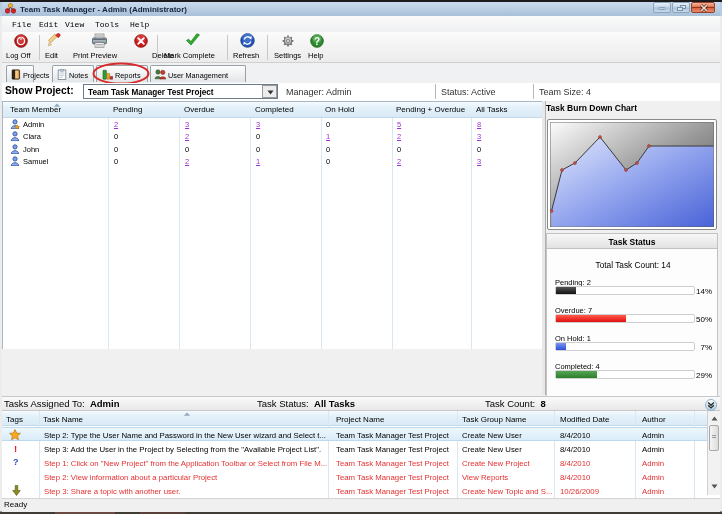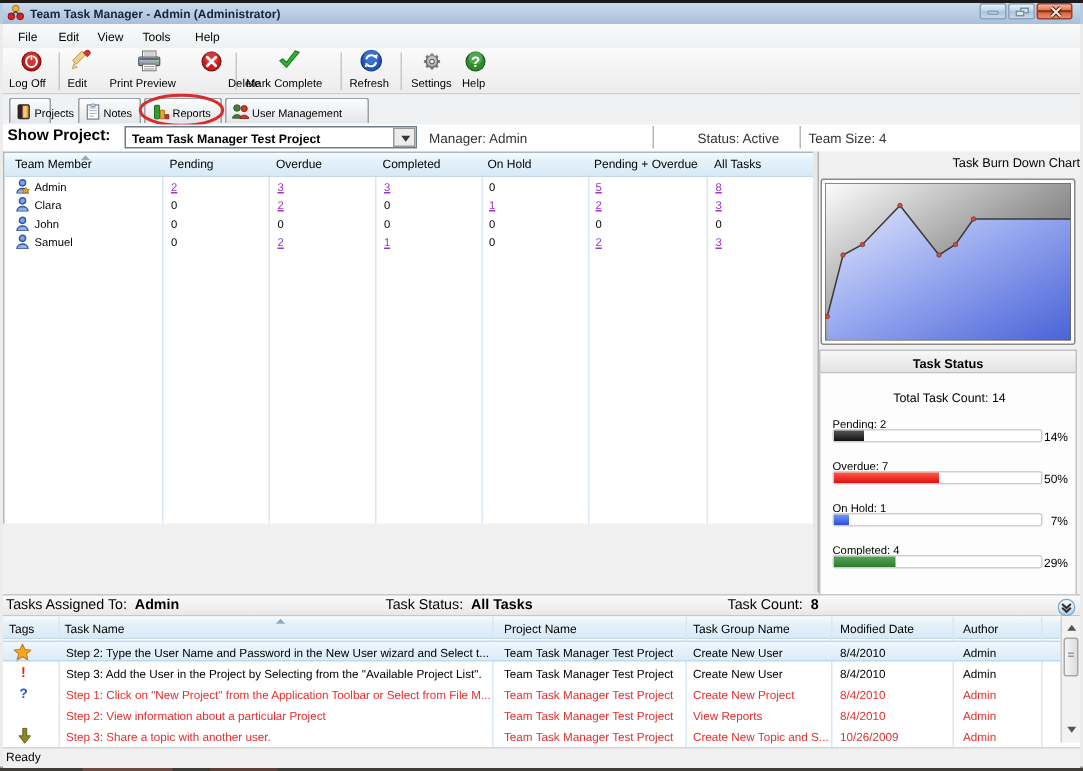--- a/index.html
+++ b/index.html
@@ -1,20 +1,20 @@
 <!DOCTYPE html>
 <html><head>
 <meta charset="utf-8">
 <style>
 * { margin:0; padding:0; box-sizing:border-box; }
 body { font-family:"Liberation Sans", sans-serif; }
 #win { position:relative; width:722px; height:514px; background:#f0f0f0; overflow:hidden; }
 .abs { position:absolute; }
 .t75 { font-size:7.5px; color:#000; white-space:nowrap; }
-.t8 { font-size:8px; color:#000; white-space:nowrap; }
+.t8 { font-size:8px; color:#000; white-space:nowrap;font-family:Liberation Mono, monospace; }
 .hd { position:absolute; font-size:8px; color:#000; white-space:nowrap; top:3px; }
 .link { color:#9a35cc; text-decoration:underline; }
 .vsep { position:absolute; width:1px; background:#c8c8c8; }
 .tab { position:absolute; top:2px; height:17px; background:linear-gradient(#fdfdfd,#e2e5e9); border:1px solid #98a0a8; border-bottom:none; border-radius:2px 2px 0 0; font-size:7.3px; }
 .tab span { position:absolute; top:5px; }
 .person { position:absolute; }
 .row { position:absolute; left:0; width:540px; height:13px; }
 .row .nm { position:absolute; left:20px; top:2px; font-size:7.5px; }
 .row .v { position:absolute; top:2px; font-size:7.5px; }
 .bar { width:140px; height:9px; background:#fff; border:1px solid #cfcfcf; border-radius:2px; }
@@ -204,21 +204,21 @@
     <div class="abs" style="left:81px;top:1px;width:195px;height:15px;background:#fff;border:1px solid #6e7b8a;">
       <div class="abs" style="left:4px;top:2.5px;font-size:8.2px;font-weight:bold;">Team Task Manager Test Project</div>
       <div class="abs" style="left:178px;top:0;width:15px;height:13px;background:#ececec;border:1px solid #9a9a9a;">
         <svg class="abs" style="left:4px;top:4px;" width="7" height="5" viewBox="0 0 7 5">
             <path d="M0.5 0.5 L6.5 0.5 L3.5 4.5 Z" fill="#333"></path>
           </svg>
       </div>
     </div>
     <div class="abs" style="left:284px;top:4px;color:#333;font-size:9px;white-space:nowrap;">Manager: Admin</div>
     <div class="vsep" style="left:433px;top:1px;height:15px;background:#b8b8b8;"></div>
-    <div class="abs" style="left:439px;top:4px;color:#333;font-size:9px;white-space:nowrap;margin-left:24px;">Status: Active</div>
+    <div class="abs" style="left:439px;top:4px;color:#333;font-size:9px;white-space:nowrap;">Status: Active</div>
     <div class="vsep" style="left:531px;top:1px;height:15px;background:#b8b8b8;"></div>
     <div class="abs" style="left:537px;top:4px;color:#333;font-size:9px;white-space:nowrap;">Team Size: 4</div>
   </div>
 
   <div class="abs" style="left:2px;top:101px;width:540px;height:248px;background:#fff;border:1px solid #aab8c4;border-bottom:none;border-right:none;overflow:hidden;">
 
     <div class="vsep" style="left:105px;top:0;height:294px;background:#d9e7f2;"></div>
     <div class="vsep" style="left:176px;top:0;height:294px;background:#d9e7f2;"></div>
     <div class="vsep" style="left:247px;top:0;height:294px;background:#d9e7f2;"></div>
     <div class="vsep" style="left:318px;top:0;height:294px;background:#d9e7f2;"></div>
@@ -288,21 +288,21 @@
         <span class="v link" style="left:182px;">2</span>
         <span class="v link" style="left:253px;">1</span>
         <span class="v" style="left:323px;">0</span>
         <span class="v link" style="left:394px;">2</span>
         <span class="v link" style="left:474px;">3</span>
     </div>
   </div>
 
   <div class="abs" style="left:542px;top:101px;width:3px;height:294px;background:#e8e8e8;"></div>
   <div class="abs" style="left:545px;top:101px;width:175px;height:294px;background:#f0f0f0;border-left:1px solid #b0b0b0;">
-    <div class="abs" style="left:0;top:2px;width:174px;text-align:right;font-size:8.5px;font-weight:normal;">Task Burn Down Chart</div>
+    <div class="abs" style="left:0;top:2px;width:174px;text-align:left;font-size:8.5px;font-weight:bold;">Task Burn Down Chart</div>
 
     <div class="abs" style="left:1px;top:18px;width:170px;height:111px;border:1px solid #8a8a8a;border-radius:2px;background:#fff;padding:2px;">
       <svg width="164" height="105" viewBox="0 0 164 105">
         <defs>
           <linearGradient id="gbg" x1="0" y1="0" x2="1" y2="1">
             <stop offset="0" stop-color="#fdfdfd"></stop>
               <stop offset="0.5" stop-color="#9a9a9a"></stop>
               <stop offset="1" stop-color="#454545"></stop>
           </linearGradient>
           <linearGradient id="gblue" x1="0" y1="0" x2="1" y2="1">

